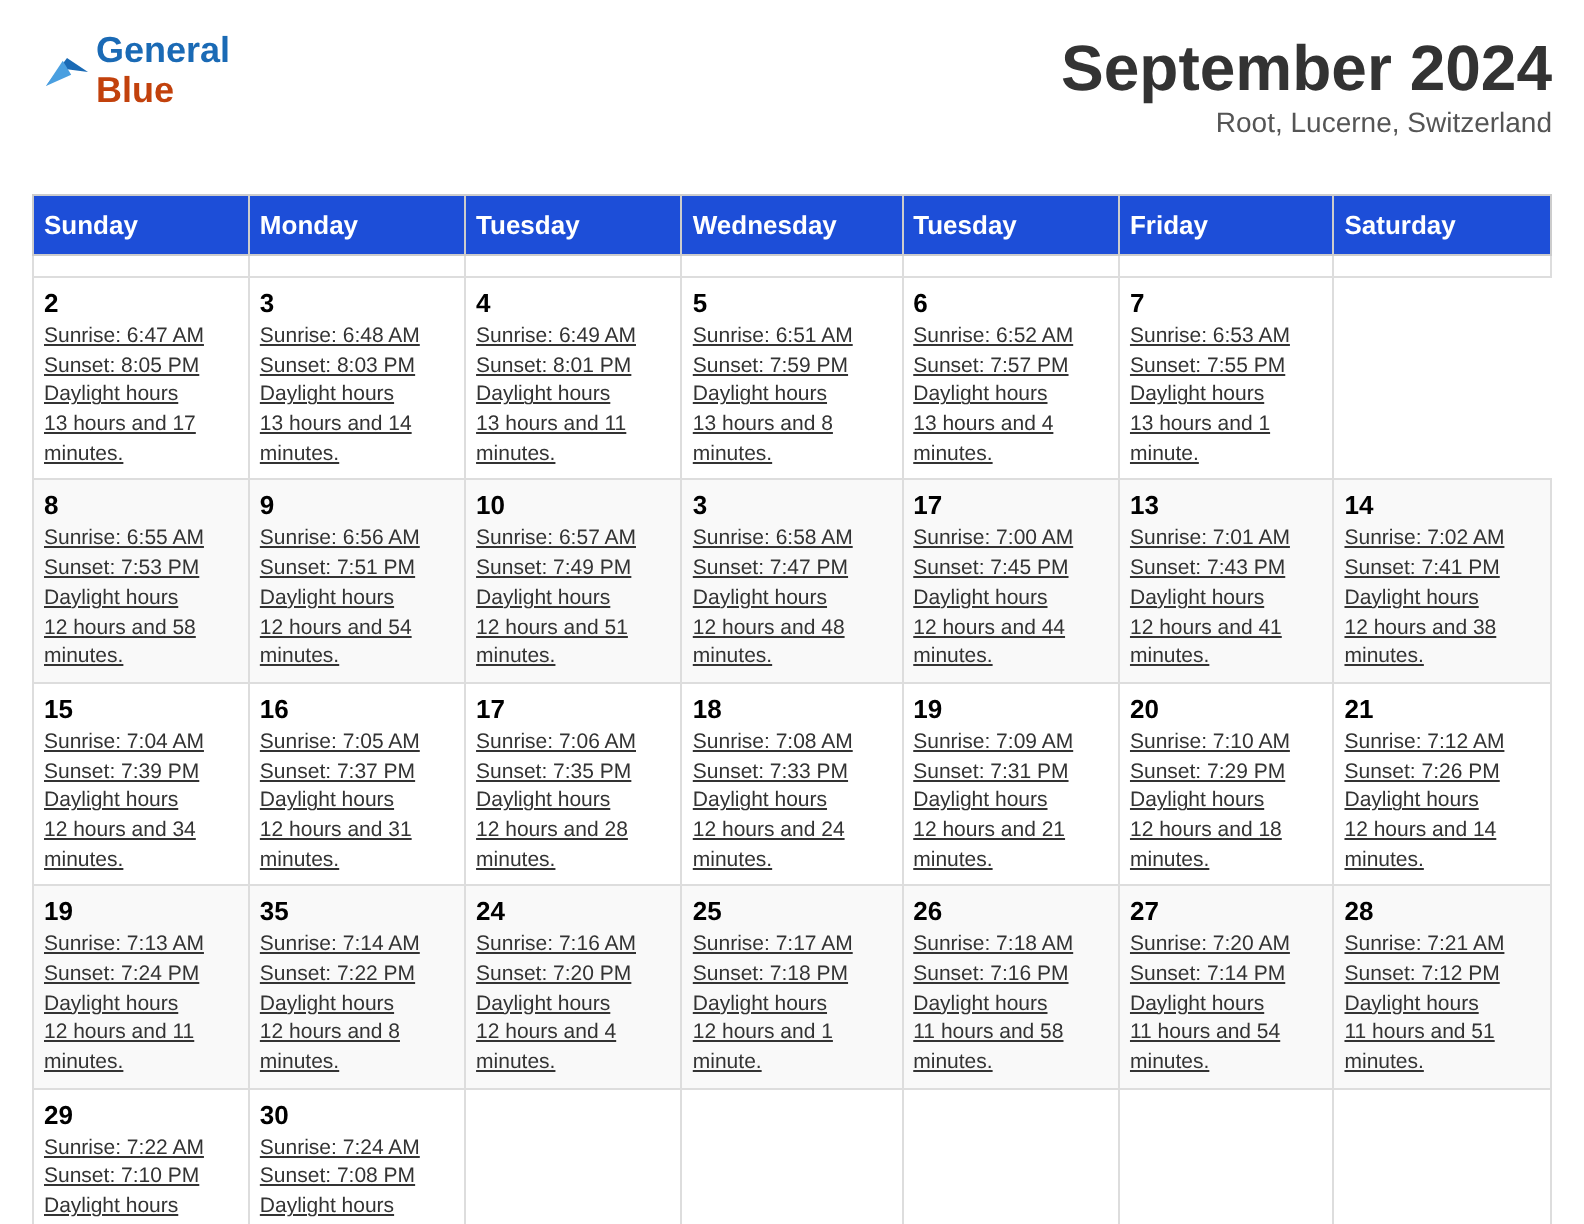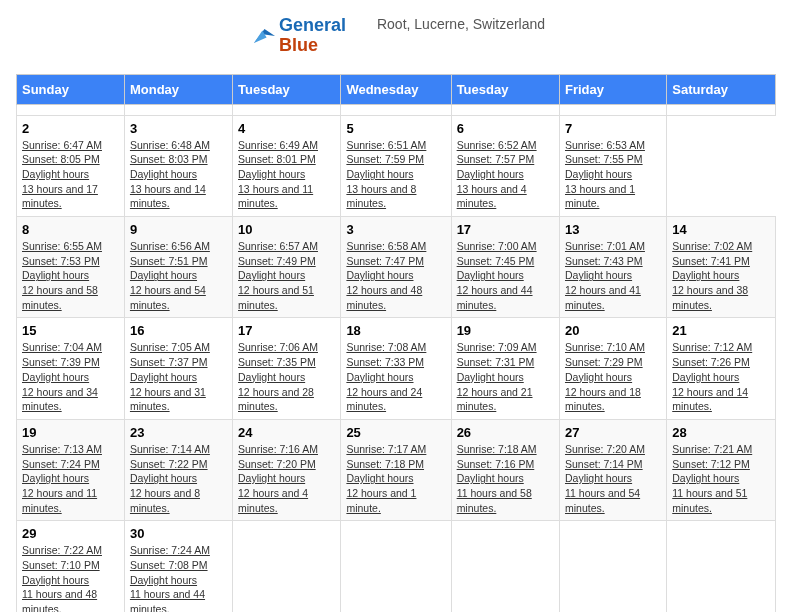--- a/index.html
+++ b/index.html
@@ -5,23 +5,23 @@
     * { box-sizing: border-box; margin: 0; padding: 0; }
     body {
       font-family: Arial, sans-serif;
       background: #fff;
       width: 792px;
       min-height: 612px;
       padding: 16px;
     }
     .header {
       display: flex;
-      justify-content: center;
+      justify-content: space-between;
       align-items: flex-start;
-      margin-bottom: 18px;
+      margin-bottom: 28px;
       gap: 31px;
     }
     .logo {
       display: flex;
       align-items: center;
       gap: 4px;
     }
     .logo-text {
       font-size: 18px;
       font-weight: bold;
@@ -46,21 +46,21 @@
     .location {
       font-size: 14px;
       color: #555;
     }
     table {
       width: 100%;
       border-collapse: collapse;
       font-size: 11px;
     }
     thead tr th {
-      background-color: #3b82f6;
+      background-color: #1d4ed8;
       color: #fff;
       padding: 7px 5px;
       text-align: left;
       font-size: 13px;
       font-weight: bold;
       border: 1px solid #ccc;
       margin-left: 44px;
     }
     tbody tr td {
       vertical-align: top;
@@ -96,20 +96,21 @@
   <div class="logo">
     <svg class="logo-bird" viewBox="0 0 40 40" xmlns="http://www.w3.org/2000/svg">
       <polygon points="10,30 25,10 40,20 25,18" fill="#1a6ab5"></polygon>
       <polygon points="10,30 22,12 28,22" fill="#4a9fe0"></polygon>
     </svg>
     <div class="logo-text">
       <span>General</span><br><span style="color:#c2410c;">Blue</span>
     </div>
   </div>
   <div class="title-block">
+    <div class="month-title">September 2024</div>
     <div class="location">Root, Lucerne, Switzerland</div>
   </div>
 </div>
 
 <table>
   <thead>
     <tr id="header-row">
         <th>Sunday</th>
         <th>Monday</th>
         <th>Tuesday</th>
@@ -256,21 +257,21 @@
         </td>
       </tr>
       <tr>
         <td>
           <span class="day-num">19</span>
           <div class="day-info">
             Sunrise: 7:13 AM<br>Sunset: 7:24 PM<br>Daylight hours<br>12 hours and 11 minutes.
           </div>
         </td>
         <td>
-          <span class="day-num">23</span>
+          <span class="day-num">35</span>
           <div class="day-info">
             Sunrise: 7:14 AM<br>Sunset: 7:22 PM<br>Daylight hours<br>12 hours and 8 minutes.
           </div>
         </td>
         <td>
           <span class="day-num">24</span>
           <div class="day-info">
             Sunrise: 7:16 AM<br>Sunset: 7:20 PM<br>Daylight hours<br>12 hours and 4 minutes.
           </div>
         </td>

